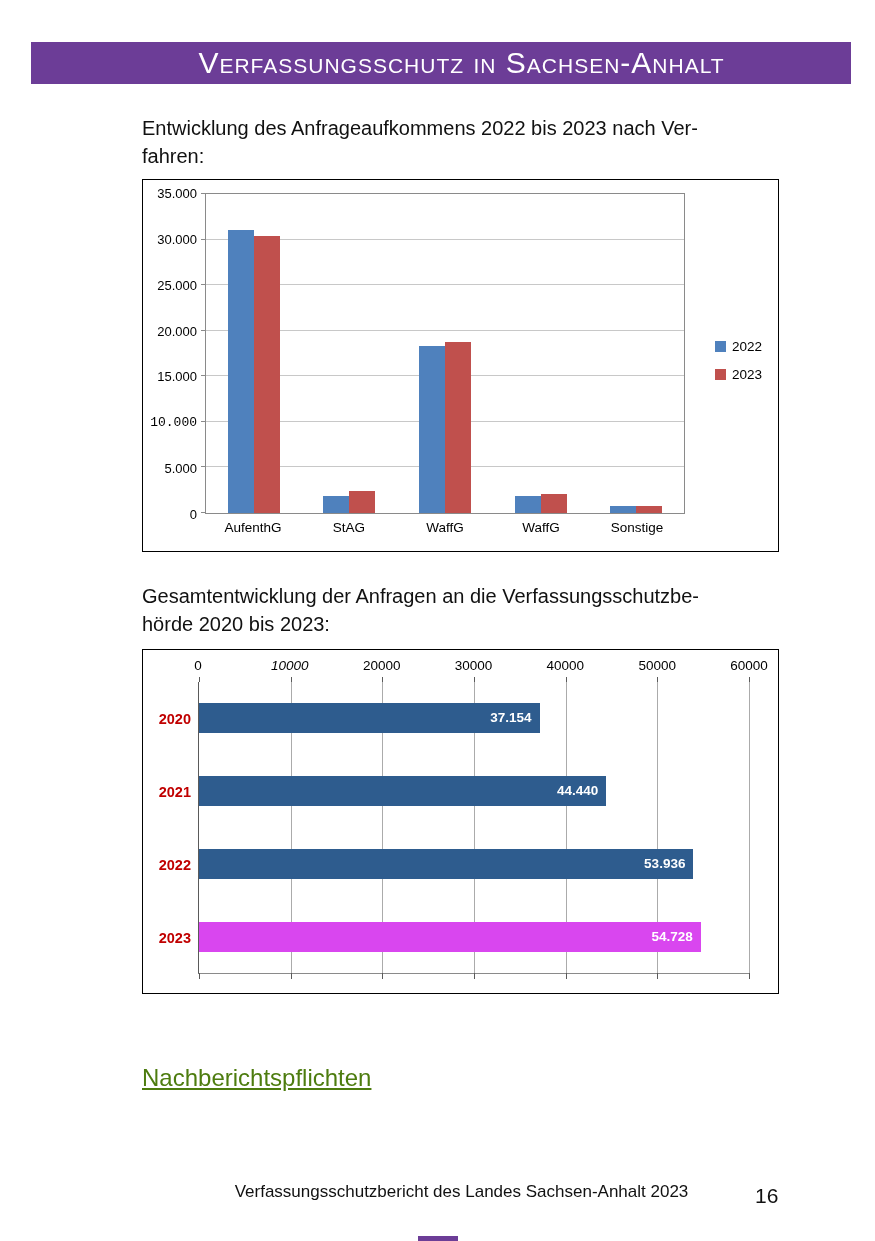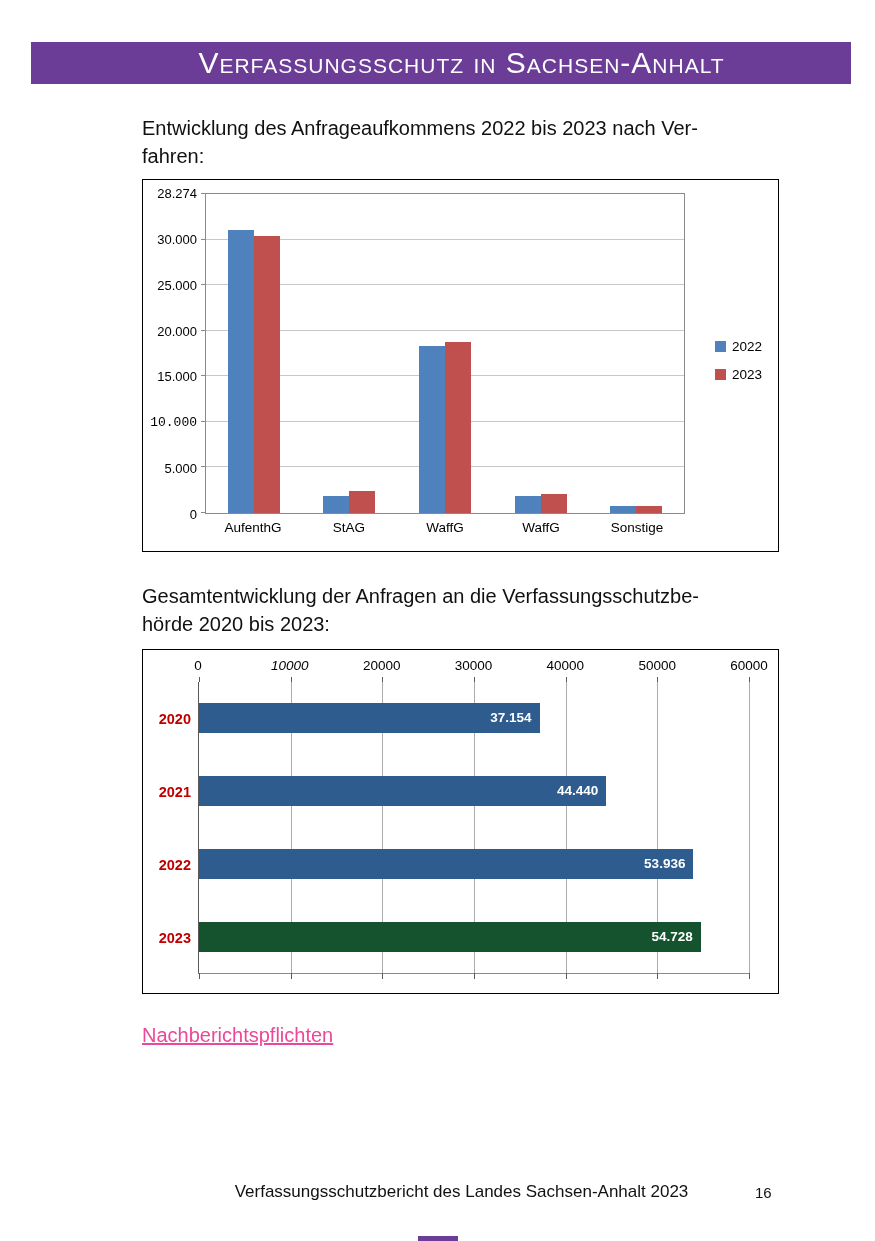--- a/index.html
+++ b/index.html
@@ -50,24 +50,24 @@
   .c2-grid { position:absolute; top:0; bottom:0; width:1px; background:#ababab; }
   .c2-tick { position:absolute; bottom:-6px; width:1px; height:6px; background:#5a5a5a; }
   .c2-ticktop { position:absolute; top:-5px; width:1px; height:5px; background:#5a5a5a; }
   .c2-rows { position:absolute; left:0; top:0; width:100%; height:100%; display:flex; flex-direction:column; }
   .c2-row { flex:1; position:relative; }
   .c2-bar { position:absolute; left:0; top:50%; transform:translateY(-50%); height:30px; }
   .c2-val { position:absolute; right:8px; top:0; line-height:30px; color:#ffffff; font-weight:bold; font-size:13.5px; }
   .c2-cats { position:absolute; left:2px; top:32px; width:46px; height:292px; display:flex; flex-direction:column; }
   .c2-cat { flex:1; display:flex; align-items:center; justify-content:flex-end; font-weight:bold; font-size:14.5px; }
 
-  .subhead { position:absolute; left:118px; top:1020px; font-size:20px; text-decoration:underline; color:#ec4899; }
+  .subhead { position:absolute; left:118px; top:1060px; font-size:24px; text-decoration:underline; color:#4d7c0f; }
   .para { position:absolute; left:118px; top:1048px; width:648px; font-size:20px; line-height:28px; white-space:pre-line; color:#111; }
   .footer-text { position:absolute; left:0; top:1178px; width:875px; text-align:center; font-size:17px; color:#111; }
-  .footer-page { position:absolute; left:731px; top:1180px; font-size:15px; color:#111; }
+  .footer-page { position:absolute; left:731px; top:1180px; font-size:21px; color:#111; }
   .bottom-mark { position:absolute; left:50%; transform:translateX(-50%); top:1232px; width:40px; height:9px; }
 </style>
 </head>
 <body>
 
 <div class="page">
 
   <div class="banner" style="background: rgb(108, 61, 151);">
     <span>Verfassungsschutz in Sachsen-Anhalt</span>
   </div>
@@ -77,21 +77,21 @@
 
   <div class="chart-box" id="chart1">
     <div class="c1-yaxis">
         <div class="c1-ylab" style="bottom: 0%;">0</div>
         <div class="c1-ylab" style="bottom: 14.2857%;">5.000</div>
         <div class="c1-ylab" style="bottom: 28.5714%; font-family: Liberation Mono, monospace;">10.000</div>
         <div class="c1-ylab" style="bottom: 42.8571%;">15.000</div>
         <div class="c1-ylab" style="bottom: 57.1429%;">20.000</div>
         <div class="c1-ylab" style="bottom: 71.4286%;">25.000</div>
         <div class="c1-ylab" style="bottom: 85.7143%;">30.000</div>
-        <div class="c1-ylab" style="bottom: 100%;">28.274</div>
+        <div class="c1-ylab" style="bottom: 100%;">35.000</div>
       </div>
     <div class="c1-plot">
         <div class="c1-tick" style="bottom: 0%;"></div>
         <div class="c1-grid" style="bottom: 14.2857%;"></div>
         <div class="c1-tick" style="bottom: 14.2857%;"></div>
         <div class="c1-grid" style="bottom: 28.5714%;"></div>
         <div class="c1-tick" style="bottom: 28.5714%;"></div>
         <div class="c1-grid" style="bottom: 42.8571%;"></div>
         <div class="c1-tick" style="bottom: 42.8571%;"></div>
         <div class="c1-grid" style="bottom: 57.1429%;"></div>
@@ -187,21 +187,21 @@
             <div class="c2-bar" style="width: 74.0667%; background: rgb(46, 92, 142);">
               <span class="c2-val">44.440</span>
             </div>
           </div>
           <div class="c2-row">
             <div class="c2-bar" style="width: 89.8933%; background: rgb(46, 92, 142);">
               <span class="c2-val">53.936</span>
             </div>
           </div>
           <div class="c2-row">
-            <div class="c2-bar" style="width: 91.2133%; background: #14532d;">
+            <div class="c2-bar" style="width: 91.2133%; background: #d946ef;">
               <span class="c2-val">54.728</span>
             </div>
           </div>
         </div>
       </div>
     <div class="c2-cats">
         <div class="c2-cat" style="color: rgb(192, 0, 0);">2020</div>
         <div class="c2-cat" style="color: rgb(192, 0, 0);">2021</div>
         <div class="c2-cat" style="color: rgb(192, 0, 0);">2022</div>
         <div class="c2-cat" style="color: rgb(192, 0, 0);">2023</div>

